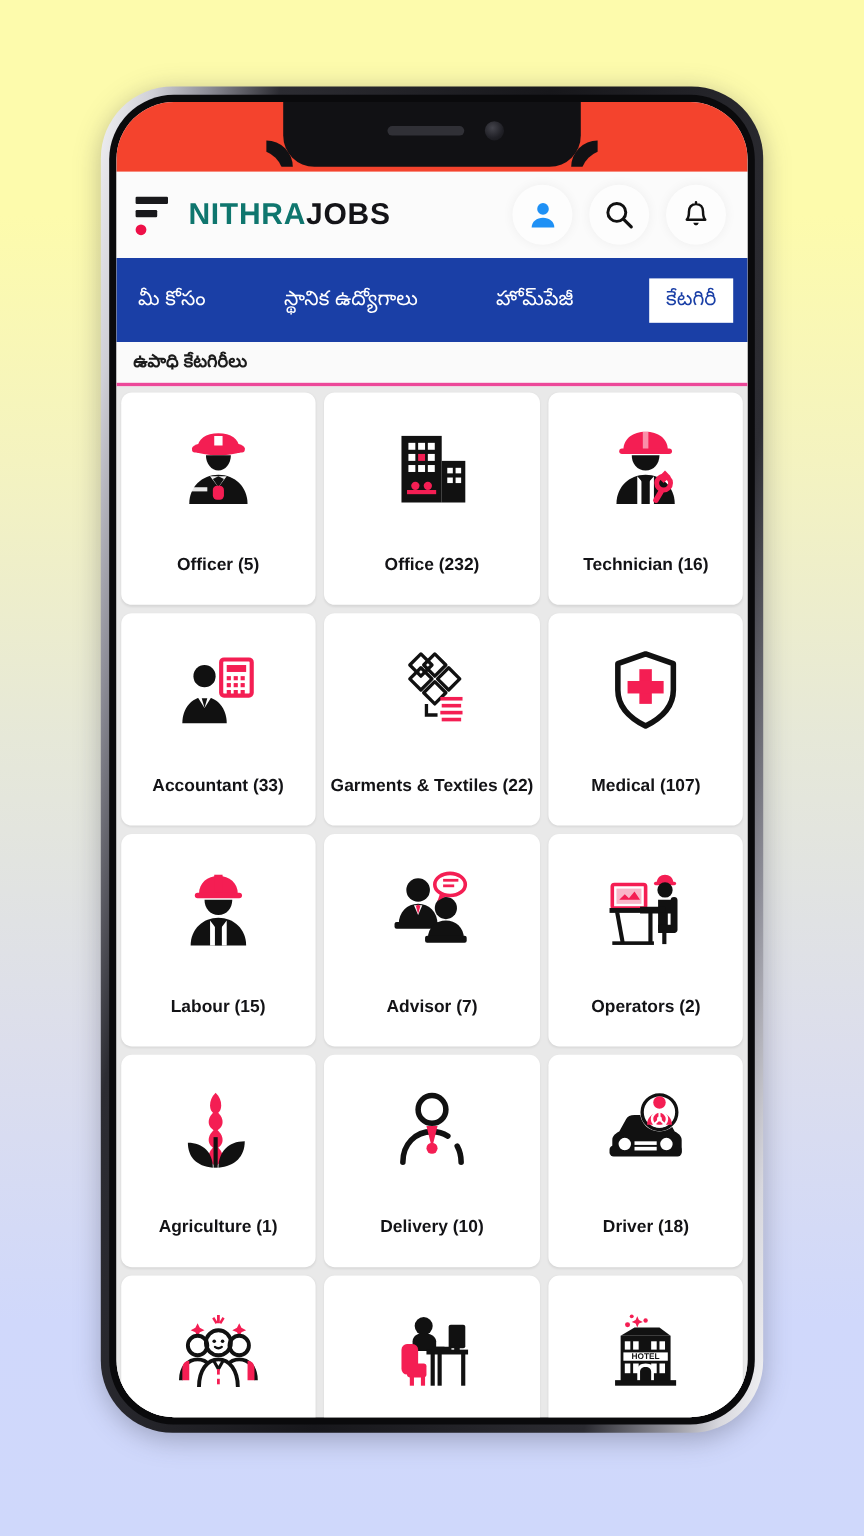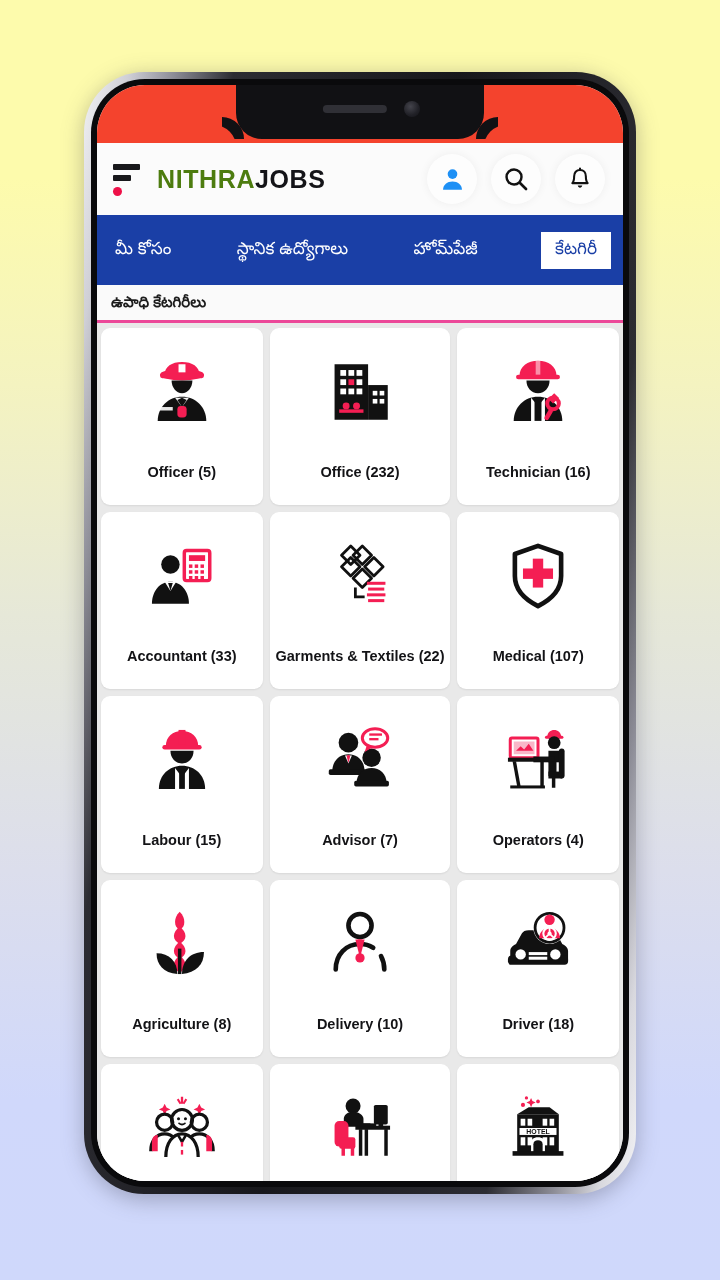--- a/index.html
+++ b/index.html
@@ -153,21 +153,21 @@
     position: absolute; left: 2px; top: 28px;
     width: 9px; height: 9px; border-radius: 50%; background: #ee1048;
   }
 
   .brand-text {
     font-size: 25px;
     font-weight: bold;
     letter-spacing: 0.6px;
     white-space: nowrap;
   }
-  .brand-text .n { color: #4d7c0f; }
+  .brand-text .n { color: #0f766e; }
   .brand-text .j { color: #141418; }
 
   .header-actions {
     margin-left: auto;
     display: flex;
     align-items: center;
     gap: 14px;
   }
   .icon-btn {
     width: 50px;
@@ -181,20 +181,21 @@
   }
 
   
   .nav-bar {
     height: 70px;
     background: #1a3fa6;
     display: flex;
     align-items: center;
     padding: 0 12px 0 16px;
     gap: 6px;
+    justify-content: flex-end;
   }
   .nav-item {
     color: #ffffff;
     font-size: 17px;
     white-space: nowrap;
     padding: 6px 2px;
     flex: 0 0 auto;
   }
   .nav-spacer { flex: 1 1 auto; }
   .nav-item.active {
@@ -494,38 +495,38 @@
                 <path d="M41 33h7v13h-7z" fill="#111"></path>
                 <path d="M41 42h12v6H41z" fill="#111"></path>
                 <rect x="50" y="22" width="5" height="26" rx="2.5" fill="#111"></rect>
                 <rect x="44" y="46" width="3" height="10" fill="#111"></rect>
                 <rect x="6" y="30" width="32" height="3.5" fill="#111"></rect>
                 <path d="M10 33l4 22h3l-4-22z" fill="#111"></path>
                 <path d="M34 33v22h3V33z" fill="#111"></path>
                 <rect x="8" y="54" width="30" height="2.6" fill="#111"></rect>
               </svg>
             </div>
-            <div class="cat-label">Operators (4)</div>
+            <div class="cat-label">Operators (2)</div>
           </div>
 
           <div class="cat-card">
             <div class="cat-icon">
               <svg width="74" height="74" viewBox="0 0 64 64">
                 <g fill="#f41e53">
                   <path d="M30 4c3 3 4 6 4 9s-1 5-4 7c-3-2-4-4-4-7s1-6 4-9z"></path>
                   <path d="M30 17c3 2 5 5 5 8s-2 5-5 7c-3-2-5-4-5-7s2-6 5-8z"></path>
                   <path d="M30 30c3 2 5 5 5 8s-2 5-5 7c-3-2-5-4-5-7s2-6 5-8z"></path>
                   <path d="M30 42c3 2 5 5 5 8s-2 5-5 7c-3-2-5-4-5-7s2-6 5-8z"></path>
                 </g>
                 <path d="M28 58c-12-1-18-8-18-18 11 0 18 7 18 18z" fill="#111"></path>
                 <path d="M32 58c12-1 19-8 19-19-12 0-19 8-19 19z" fill="#111"></path>
                 <rect x="28.5" y="36" width="3" height="22" fill="#111"></rect>
               </svg>
             </div>
-            <div class="cat-label">Agriculture (8)</div>
+            <div class="cat-label">Agriculture (1)</div>
           </div>
 
           <div class="cat-card">
             <div class="cat-icon">
               <svg width="74" height="74" viewBox="0 0 64 64">
                 <circle cx="32" cy="16" r="10" fill="none" stroke="#111" stroke-width="4"></circle>
                 <path d="M11 54c0-13 9-22 21-22s21 9 21 22" fill="none" stroke="#111" stroke-width="4" stroke-linecap="round" stroke-dasharray="46 10 18 8"></path>
                 <path d="M28 28l4 16 4-16" fill="#f41e53"></path>
                 <path d="M30 28h4l-2 16z" fill="#f41e53"></path>
                 <circle cx="32" cy="44" r="4" fill="#f41e53"></circle>

